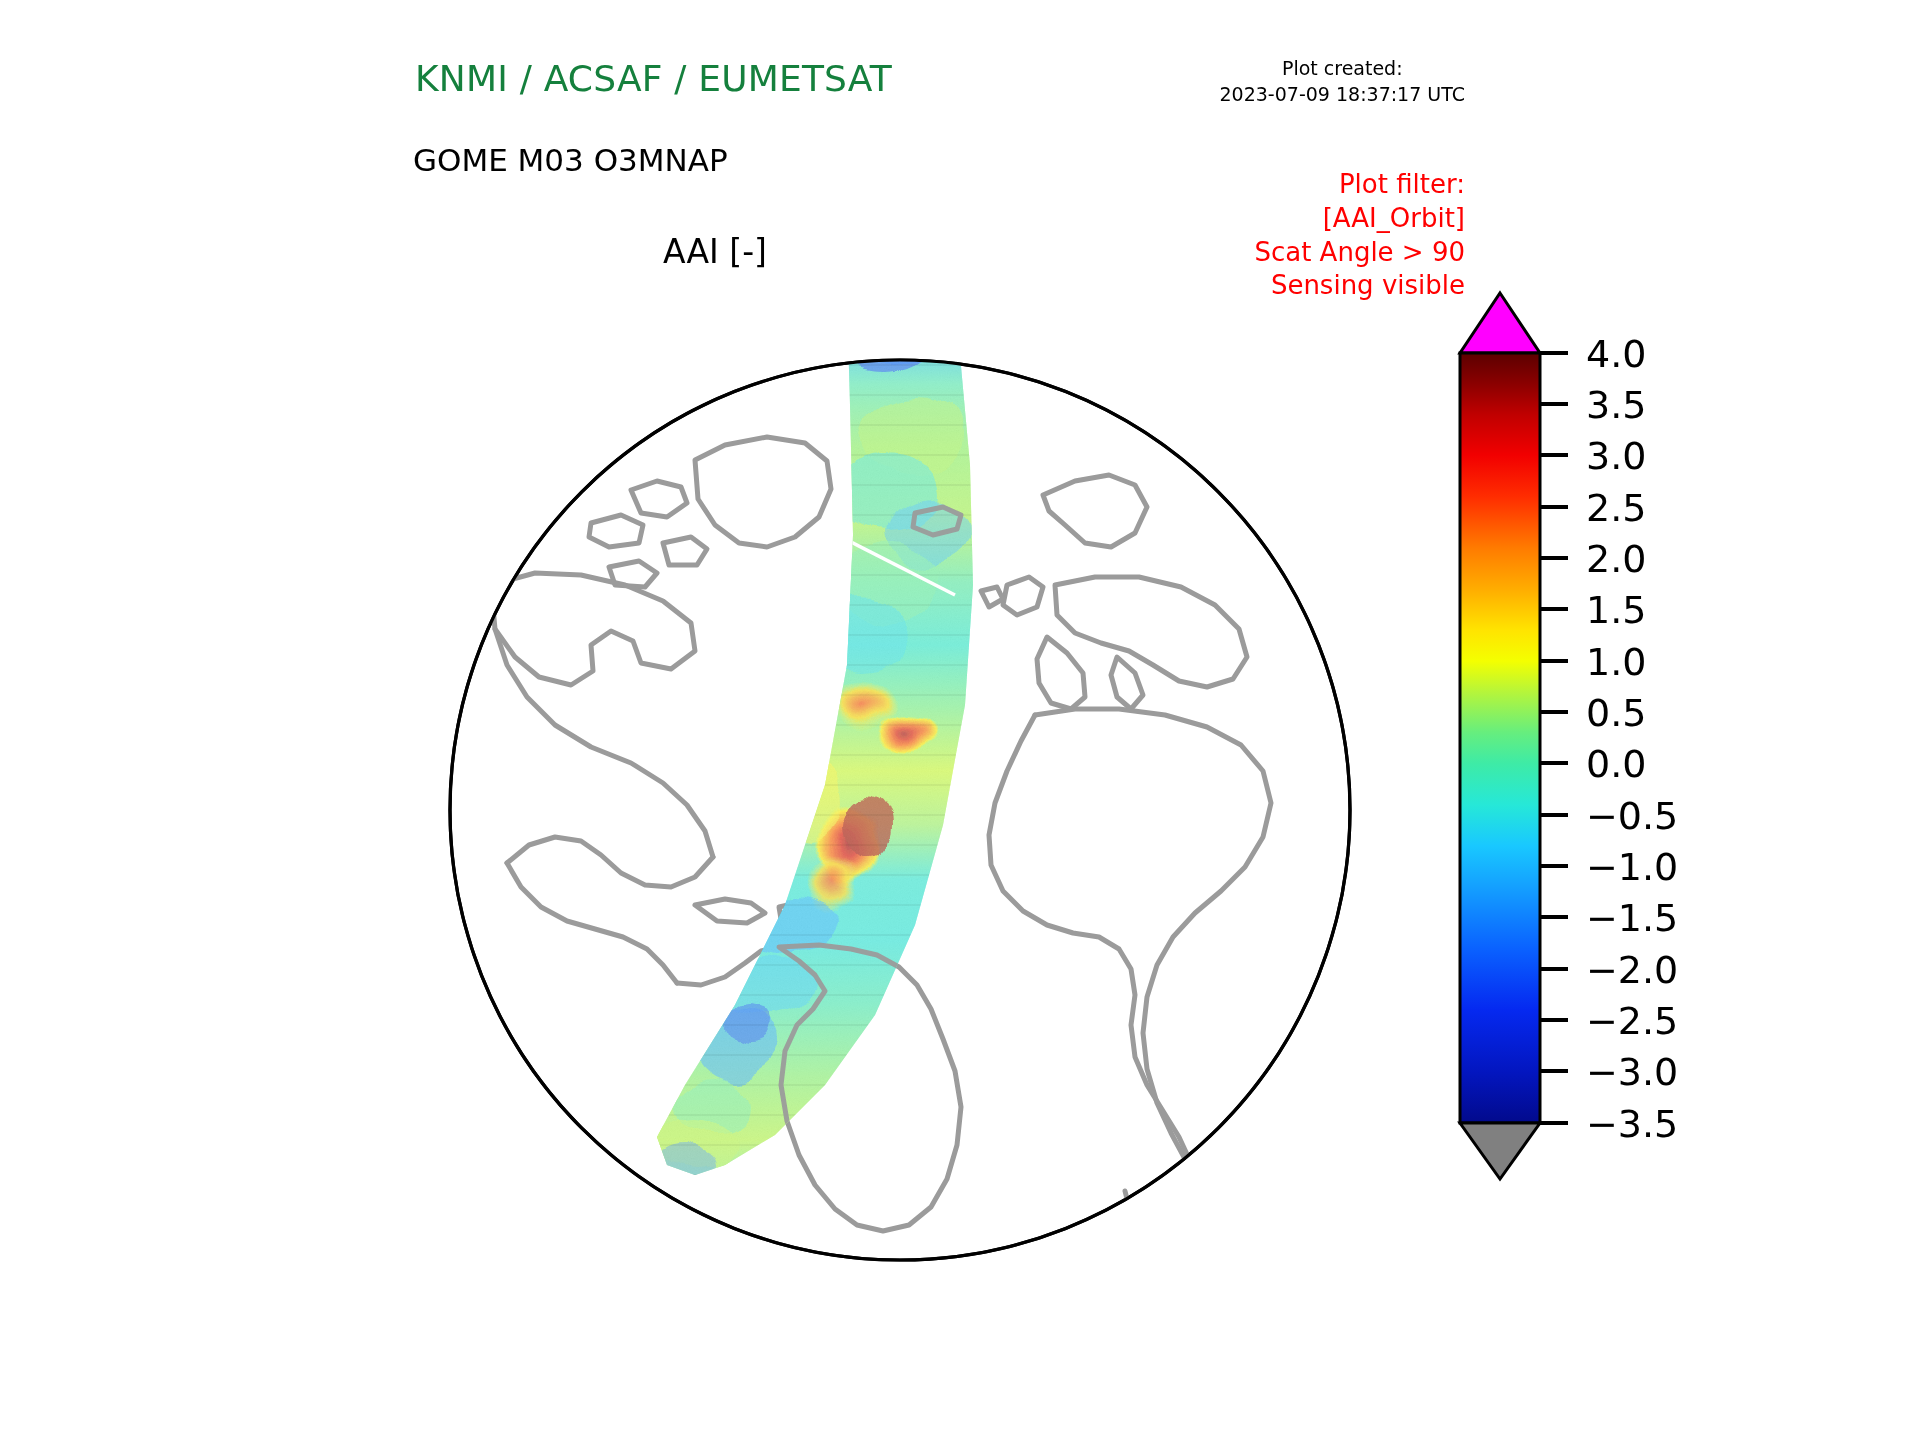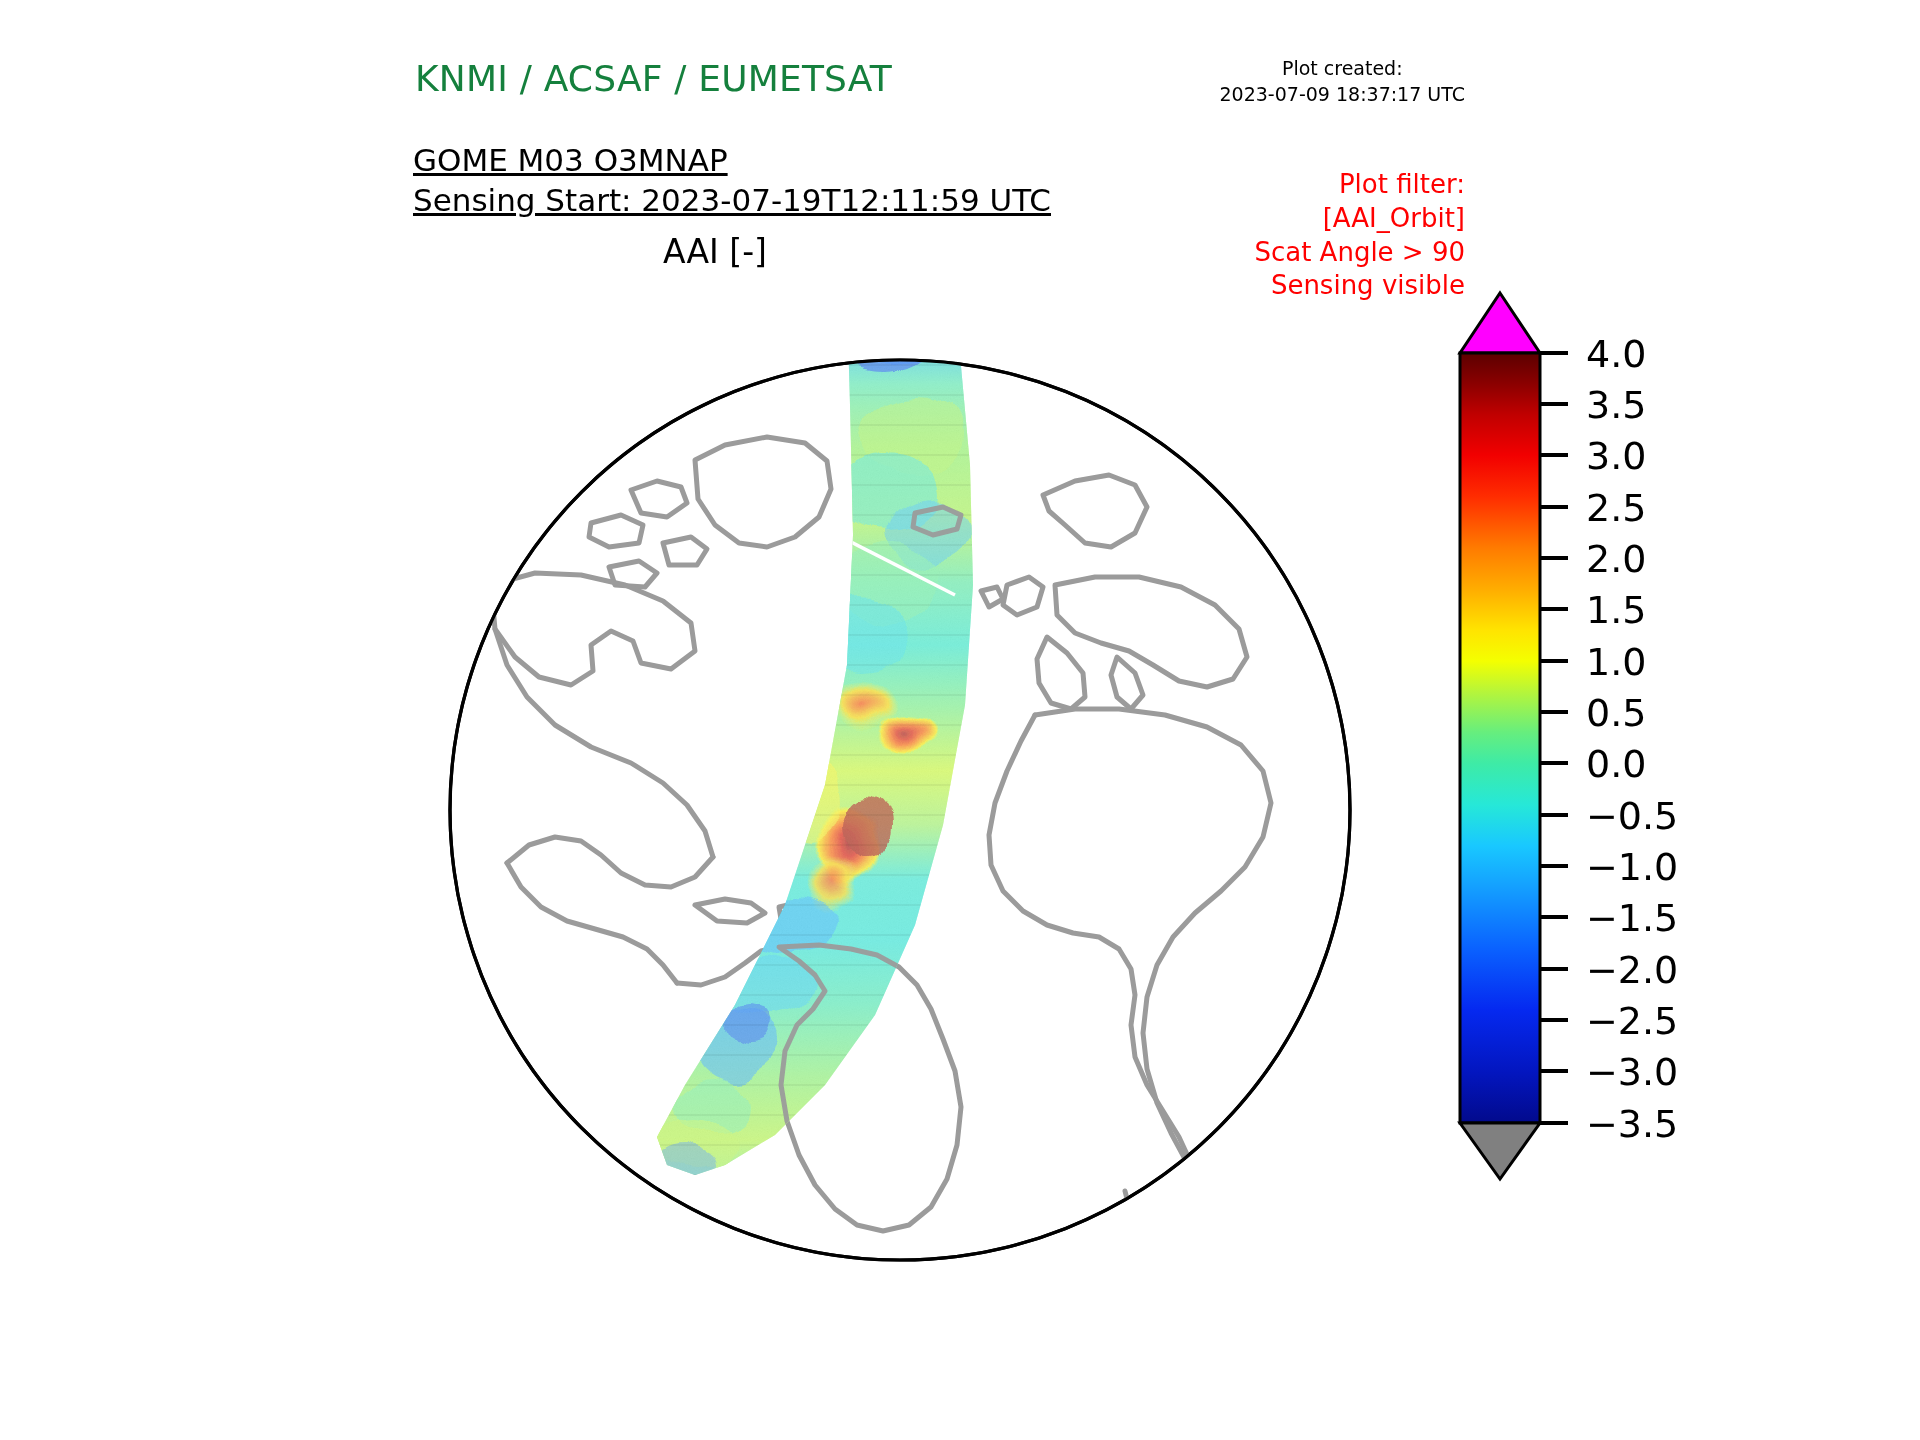--- a/index.html
+++ b/index.html
@@ -40,21 +40,20 @@
   }
 
   #product-info-block {
     position: absolute;
     left: 413px;
     top: 140px;
     font-size: 31px;
     line-height: 1.30;
     color: #000000;
     white-space: nowrap;
-    text-decoration: underline;
   }
 
   #plot-filter-block {
     position: absolute;
     right: 455px;
     top: 168px;
     text-align: right;
     font-size: 26px;
     line-height: 1.30;
     color: #ff0000;
@@ -113,21 +112,20 @@
 
 <div id="header-institutions">KNMI / ACSAF / EUMETSAT</div>
 
 <div id="plot-created-block">
   <div>Plot created:</div>
   <div>2023-07-09 18:37:17 UTC</div>
 </div>
 
 <div id="product-info-block">
   <div>GOME M03 O3MNAP</div>
-  <div>Sensing Start: 2023-07-19T12:11:59 UTC</div>
 </div>
 
 <div id="plot-filter-block">
   <div>Plot filter:</div>
   <div>[AAI_Orbit]</div>
   <div>Scat Angle &gt; 90</div>
   <div>Sensing visible</div>
 </div>
 
 <div id="variable-title">AAI [-]</div>

